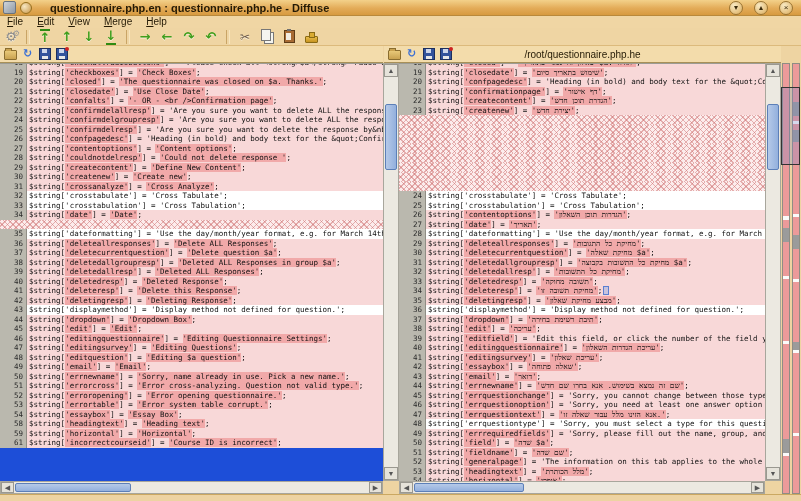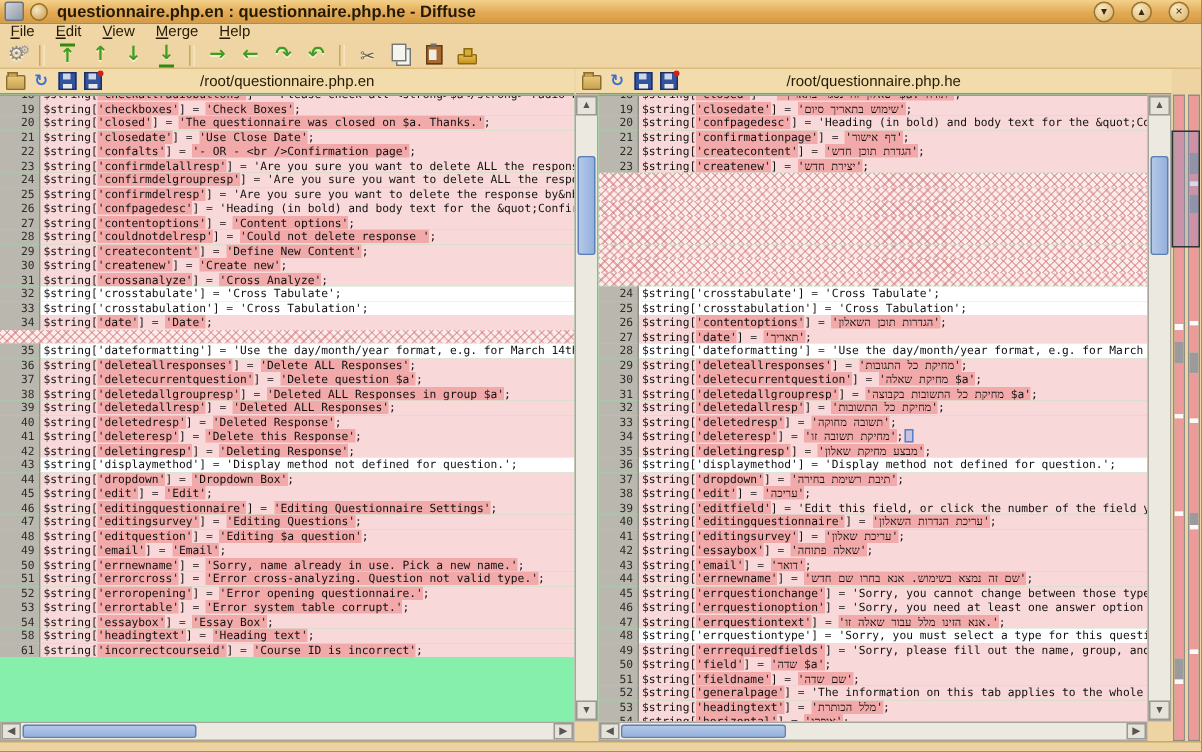--- a/index.html
+++ b/index.html
@@ -6,21 +6,21 @@
   #app{position:relative;width:801px;height:501px;background:#eed4a2;overflow:hidden;
        font-family:"Liberation Sans",sans-serif;outline:1px solid #8d7038;}
   
   .titlebar{position:absolute;left:0;top:0;width:801px;height:16px;
     background:linear-gradient(180deg,#f3d18a 0%,#e3ab58 55%,#d79a40 100%);
     display:flex;align-items:center;border-bottom:1px solid #b9893b;box-sizing:border-box;}
   .titlebar .appicon{width:11px;height:11px;margin:0 4px 0 3px;border-radius:2px;
     background:linear-gradient(135deg,#cfd4da,#8f99a5);border:1px solid #6a7480;}
   .titlebar .appicon2{width:10px;height:10px;margin-right:6px;border-radius:50%;
     background:radial-gradient(circle at 35% 35%,#f6e7c2,#c89648);border:1px solid #96701f;}
-  .titletext{font-size:11px;font-weight:bold;color:#241a05;white-space:nowrap;}
+  .titletext{font-size:11px;font-weight:bold;color:#241a05;white-space:nowrap;margin-left:12px;}
   .winbtns{margin-left:auto;display:flex;gap:11px;padding-right:8px;}
   .winbtn{width:12px;height:12px;border-radius:50%;background:radial-gradient(circle at 35% 30%,#f8e9c4,#dcae5e);
     border:1px solid #9a7433;font-size:8px;line-height:11px;text-align:center;color:#41301018;
     color:#3a2a0c;cursor:default;}
   
   .menubar{position:absolute;left:0;top:16px;width:801px;height:12px;background:#f0d6a4;
     display:flex;align-items:center;font-size:10px;color:#241a05;}
   .menuitem{padding:12px 7px;line-height:12px;}
   .menuitem u{text-decoration:underline;}
   
@@ -53,21 +53,21 @@
   .phicon{width:13px;height:12px;display:flex;align-items:center;justify-content:center;}
   .shape-folder{width:11px;height:8px;background:linear-gradient(180deg,#e8c878,#c9a250);border:1px solid #8a6d2f;
     border-radius:1px;position:relative;margin-top:2px;}
   .shape-folder::before{content:"";position:absolute;left:0;top:-3px;width:5px;height:2px;background:#c9a250;border:1px solid #8a6d2f;border-bottom:none;}
   .glyph-reload{font-family:"DejaVu Sans",sans-serif;font-size:11px;font-weight:bold;color:#3b6fd4;line-height:12px;}
   .shape-floppy{width:10px;height:10px;background:#33539c;border:1px solid #1d2f5e;position:relative;}
   .shape-floppy::before{content:"";position:absolute;left:2px;top:0;width:5px;height:4px;background:#cdd6ea;}
   .shape-floppy::after{content:"";position:absolute;left:2px;bottom:0;width:6px;height:3px;background:#e8e8e8;}
   .shape-floppy.saveas i{position:absolute;right:-2px;top:-2px;width:4px;height:4px;background:#cc2222;border-radius:50%;}
   
-  .pane{position:absolute;top:63px;height:418px;background:#86efac;overflow:hidden;border-top:1px solid #9c9c94;box-sizing:border-box;}
+  .pane{position:absolute;top:63px;height:418px;background:#1d4ed8;overflow:hidden;border-top:1px solid #9c9c94;box-sizing:border-box;}
   .pane-left{left:0;width:383px;}
   .pane-right{left:399px;width:366px;}
   .lines{margin-top:-6px;}
   .row{display:flex;height:9.5px;font-family:"DejaVu Sans Mono",monospace;font-size:7.5px;line-height:9.5px;white-space:pre;}
   .num{width:23px;flex:0 0 23px;background:#bab8ae;border-right:1px solid #8f8d84;color:#2c2c2c;
     text-align:right;padding-right:3px;}
   .txt{flex:1;overflow:hidden;padding-left:2px;color:#111;}
   .txt.c{background:#f8d8d8;}
   .txt.s{background:#ffffff;}
   .hl{background:#f1a9a9;}
@@ -168,21 +168,20 @@
       </span>
       <span class="tbtn icon-paste">
         <span class="shape-paste"></span>
       </span>
       <span class="tbtn icon-clear-edits">
         <span class="shape-clear"></span>
       </span>
     </div>
 
   <div class="paneheader ph-left">
-    <span class="ph-path">/root/questionnaire.php.en</span>
     <span class="ph-icons">
         <span class="phicon">
           <span class="shape-folder"></span>
         </span>
         <span class="phicon">
           <span class="glyph-reload">↻</span>
         </span>
         <span class="phicon">
           <span class="shape-floppy"></span>
         </span>
@@ -247,20 +246,21 @@
         <div class="row"><span class="num">46</span><span class="txt c">$string[<span class="hl">'editingquestionnaire'</span>] = <span class="hl">'Editing Questionnaire Settings'</span>;</span></div>
         <div class="row"><span class="num">47</span><span class="txt c">$string[<span class="hl">'editingsurvey'</span>] = <span class="hl">'Editing Questions'</span>;</span></div>
         <div class="row"><span class="num">48</span><span class="txt c">$string[<span class="hl">'editquestion'</span>] = <span class="hl">'Editing $a question'</span>;</span></div>
         <div class="row"><span class="num">49</span><span class="txt c">$string[<span class="hl">'email'</span>] = <span class="hl">'Email'</span>;</span></div>
         <div class="row"><span class="num">50</span><span class="txt c">$string[<span class="hl">'errnewname'</span>] = <span class="hl">'Sorry, name already in use. Pick a new name.'</span>;</span></div>
         <div class="row"><span class="num">51</span><span class="txt c">$string[<span class="hl">'errorcross'</span>] = <span class="hl">'Error cross-analyzing. Question not valid type.'</span>;</span></div>
         <div class="row"><span class="num">52</span><span class="txt c">$string[<span class="hl">'erroropening'</span>] = <span class="hl">'Error opening questionnaire.'</span>;</span></div>
         <div class="row"><span class="num">53</span><span class="txt c">$string[<span class="hl">'errortable'</span>] = <span class="hl">'Error system table corrupt.'</span>;</span></div>
         <div class="row"><span class="num">54</span><span class="txt c">$string[<span class="hl">'essaybox'</span>] = <span class="hl">'Essay Box'</span>;</span></div>
         <div class="row"><span class="num">58</span><span class="txt c">$string[<span class="hl">'headingtext'</span>] = <span class="hl">'Heading text'</span>;</span></div>
+        <div class="row"><span class="num">59</span><span class="txt c">$string[<span class="hl">'horizontal'</span>] = <span class="hl">'Horizontal'</span>;</span></div>
         <div class="row"><span class="num">61</span><span class="txt c">$string[<span class="hl">'incorrectcourseid'</span>] = <span class="hl">'Course ID is incorrect'</span>;</span></div>
       </div>
   </div>
 
   <div class="vscroll vs-left">
     <div class="sbtn up">▲</div>
     <div class="vthumb"></div>
     <div class="sbtn down">▼</div>
   </div>
 

